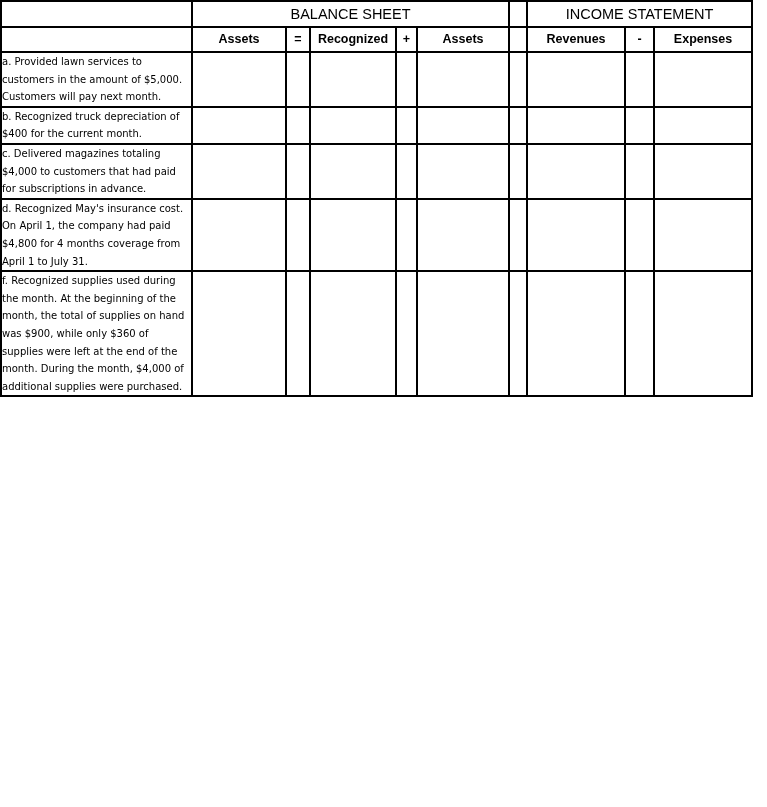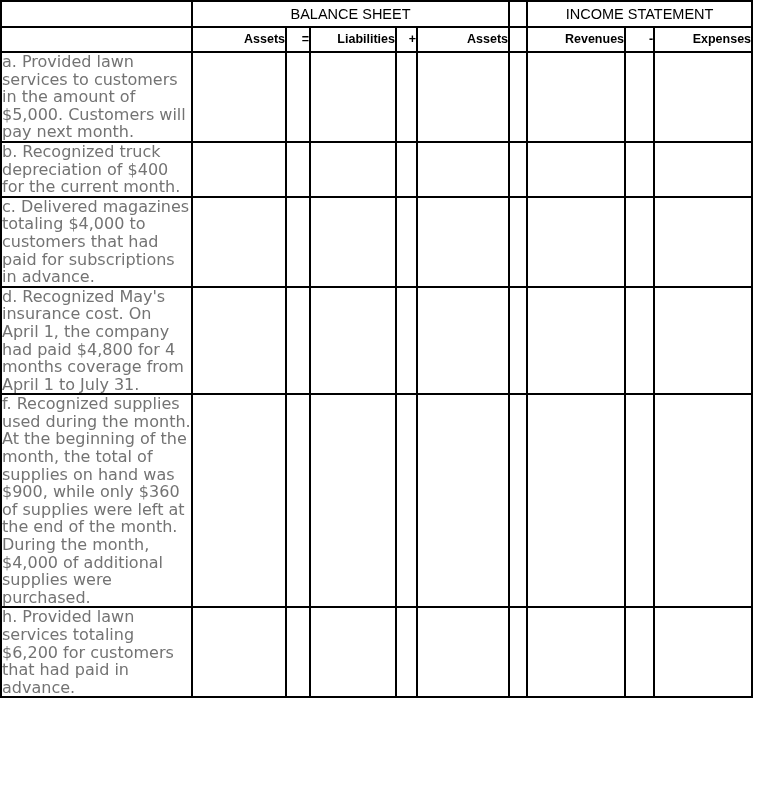--- a/index.html
+++ b/index.html
@@ -37,21 +37,21 @@
     font-size: 14.5px;
     font-weight: normal;
     color: #000000;
     height: 24px;
     line-height: 24px;
     vertical-align: middle;
     font-family: "Liberation Sans", sans-serif;
   }
   .hdr-col {
     background: #d8e4bc;
-    text-align: right;
+    text-align: center;
     font-size: 12.5px;
     font-weight: bold;
     color: #000000;
     height: 23px;
     line-height: 23px;
     vertical-align: middle;
     font-family: "Liberation Sans", sans-serif;
   }
   .hdr-blank {
     background: #d8e4bc;
@@ -64,23 +64,23 @@
     border: none;
     border-top: 2px solid #ffffff;
   }
   .gap-cell {
     background: #ffffff;
     border: none;
   }
 
   
   .desc {
-    font-size: 16px;
+    font-size: 10px;
     line-height: 17.6px;
-    color: #737373;
+    color: #000000;
     padding: 7px 8px 8px 9px;
     font-family: "DejaVu Sans", sans-serif;
     text-align: left;
   }
   .entry {
     background: #ffffff;
   }
 
   
   #worksheet {
@@ -109,21 +109,21 @@
     <tr>
       <td class="hdr-blank"></td>
       <td class="hdr-section" colspan="5">BALANCE SHEET</td>
       <td class="gap-head"></td>
       <td class="hdr-section" colspan="3">INCOME STATEMENT</td>
     </tr>
     <tr>
       <td class="hdr-blank"></td>
       <td class="hdr-col">Assets</td>
       <td class="hdr-col">=</td>
-      <td class="hdr-col">Liabilities</td>
+      <td class="hdr-col">Recognized</td>
       <td class="hdr-col">+</td>
       <td class="hdr-col">Assets</td>
       <td class="gap-head"></td>
       <td class="hdr-col">Revenues</td>
       <td class="hdr-col">-</td>
       <td class="hdr-col">Expenses</td>
     </tr>
   </thead>
 
   <tbody id="rows-body">
@@ -180,26 +180,14 @@
         <td class="entry"></td>
         <td class="entry"></td>
         <td class="entry"></td>
         <td class="entry"></td>
         <td class="entry"></td>
         <td class="gap-cell"></td>
         <td class="entry"></td>
         <td class="entry"></td>
         <td class="entry"></td>
       </tr>
-      <tr>
-        <td class="desc">h. Provided lawn services totaling $6,200 for customers that had paid in advance.</td>
-        <td class="entry"></td>
-        <td class="entry"></td>
-        <td class="entry"></td>
-        <td class="entry"></td>
-        <td class="entry"></td>
-        <td class="gap-cell"></td>
-        <td class="entry"></td>
-        <td class="entry"></td>
-        <td class="entry"></td>
-      </tr>
     </tbody>
 </table>
 
 </body></html>

